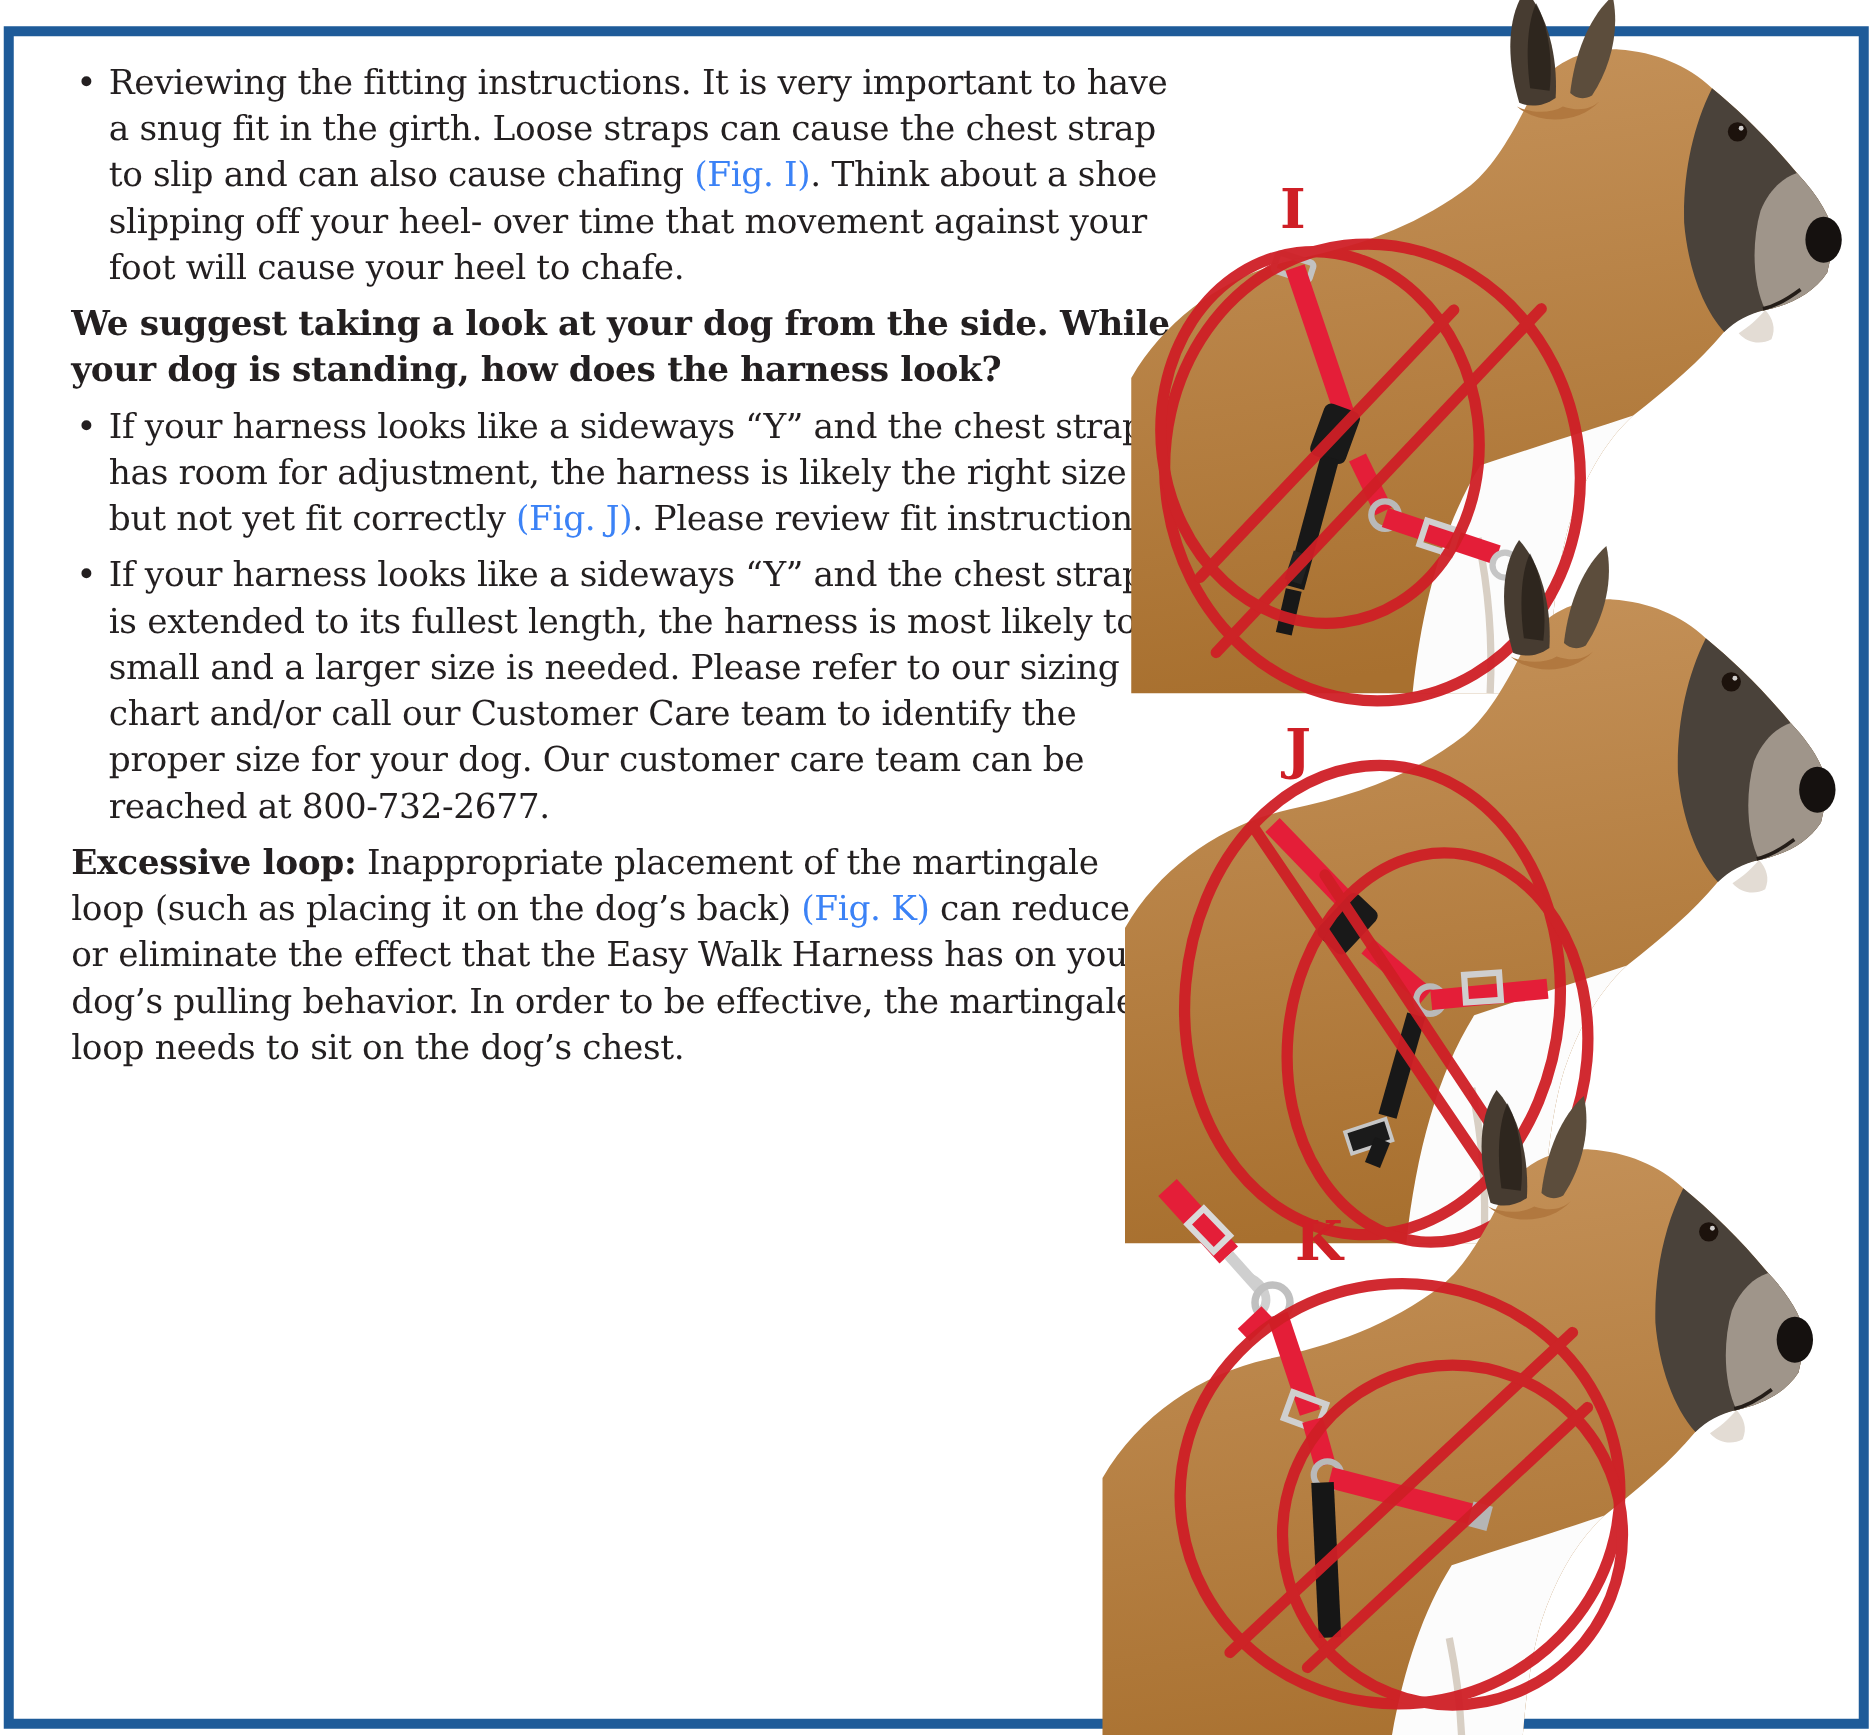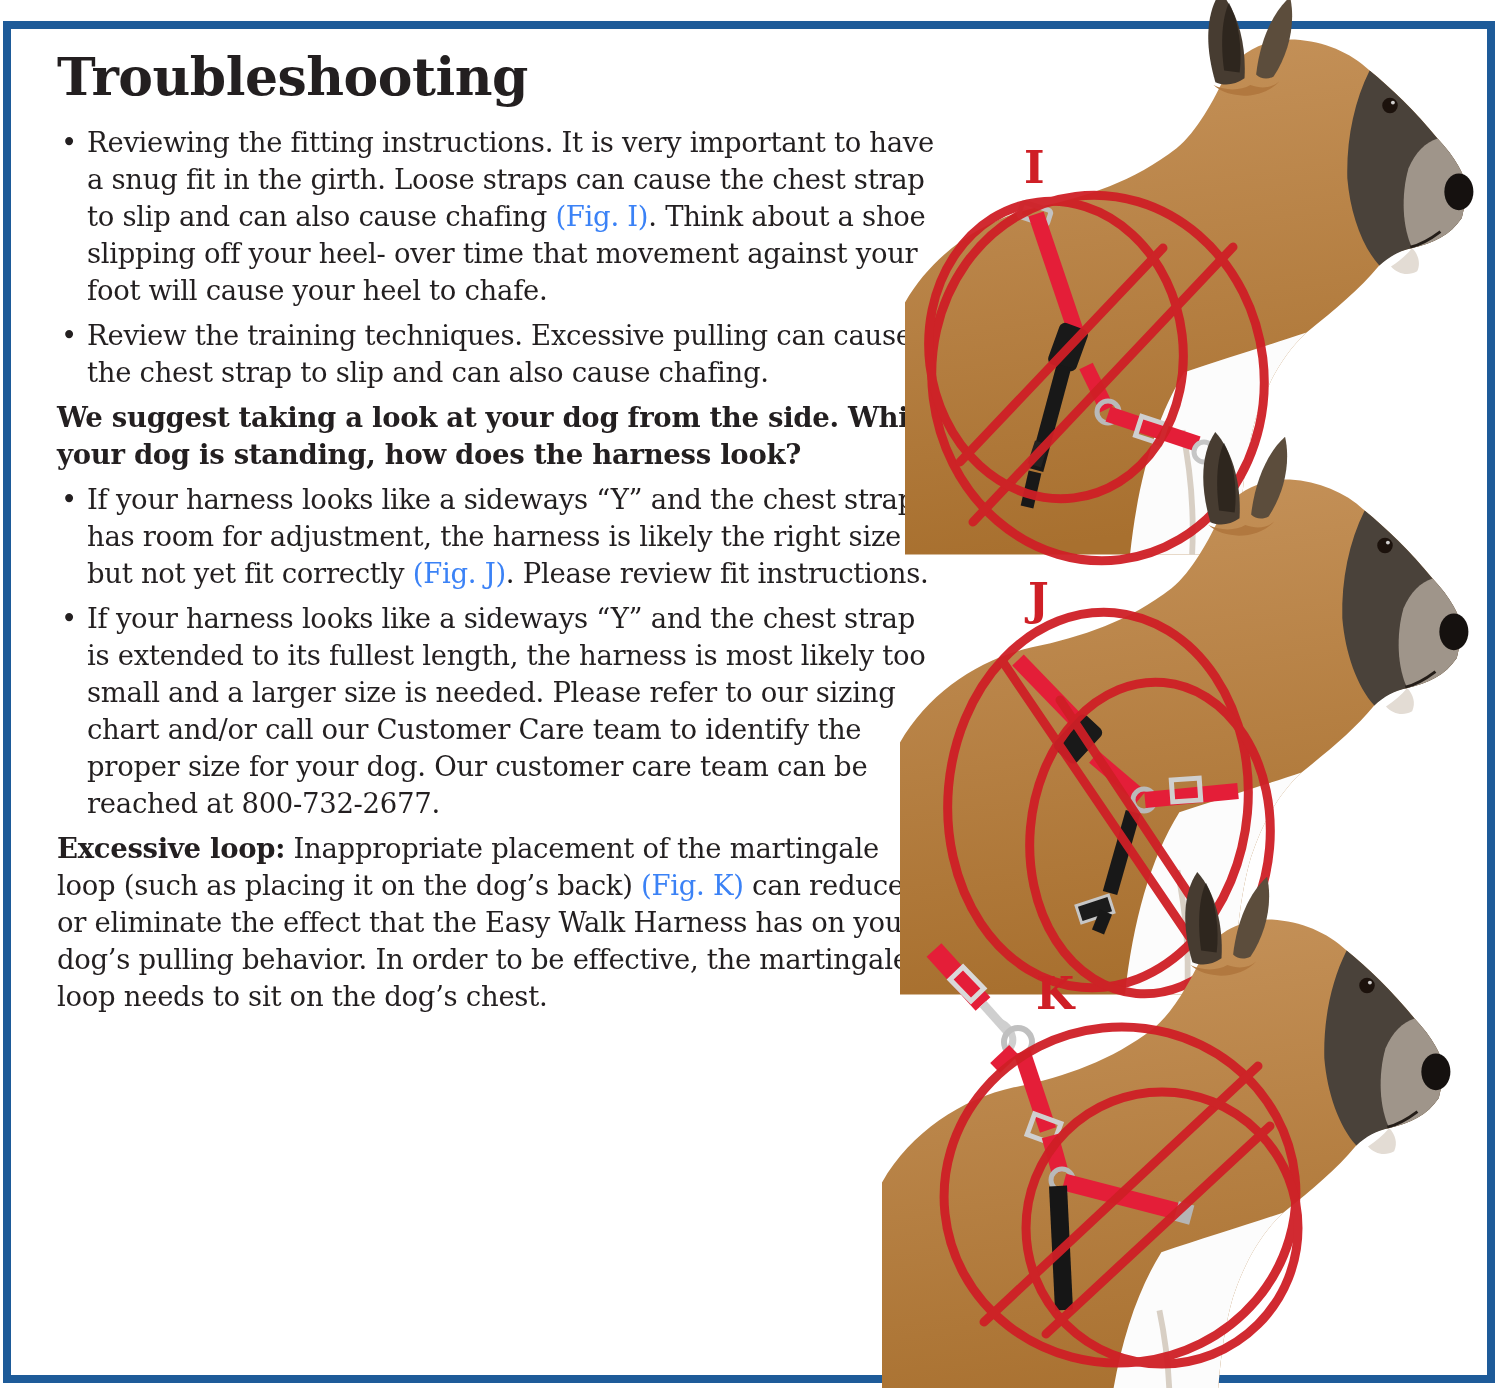--- a/index.html
+++ b/index.html
@@ -24,26 +24,24 @@
   .dogs-svg{position:absolute;left:0;top:0;width:1500px;height:1388px;z-index:4;pointer-events:none;}
 </style>
 </head>
 <body>
 
 <div class="page">
 
   <div class="frame"></div>
 
   <div class="content">
-    <h1>Troubleshooting</h1>
 
 
     <ul>
       <li><span>Reviewing the fitting instructions. It is very important to have a snug fit in the girth. Loose straps can cause the chest strap to slip and can also cause chafing </span><span class="figref">(Fig. I)</span><span>. Think about a shoe slipping off your heel- over time that movement against your foot will cause your heel to chafe.</span></li>
-      <li><span>Review the training techniques. Excessive pulling can cause the chest strap to slip and can also cause chafing.</span></li>
     </ul>
 
     <p class="bold">We suggest taking a look at your dog from the side. While your dog is standing, how does the harness look?</p>
 
     <ul>
       <li><span>If your harness looks like a sideways “Y” and the chest strap has room for adjustment, the harness is likely the right size but not yet fit correctly </span><span class="figref">(Fig. J)</span><span>. Please review fit instructions.</span></li>
       <li><span>If your harness looks like a sideways “Y” and the chest strap is extended to its fullest length, the harness is most likely too small and a larger size is needed. Please refer to our sizing chart and/or call our Customer Care team to identify the proper size for your dog. Our customer care team can be reached at 800-732-2677.</span></li>
     </ul>
 
     <p><span class="bold">Excessive loop:</span><span> Inappropriate placement of the martingale loop (such as placing it on the dog’s back) </span><span class="figref">(Fig. K)</span><span> can reduce or eliminate the effect that the Easy Walk Harness has on your dog’s pulling behavior. In order to be effective, the martingale loop needs to sit on the dog’s chest.</span></p>

